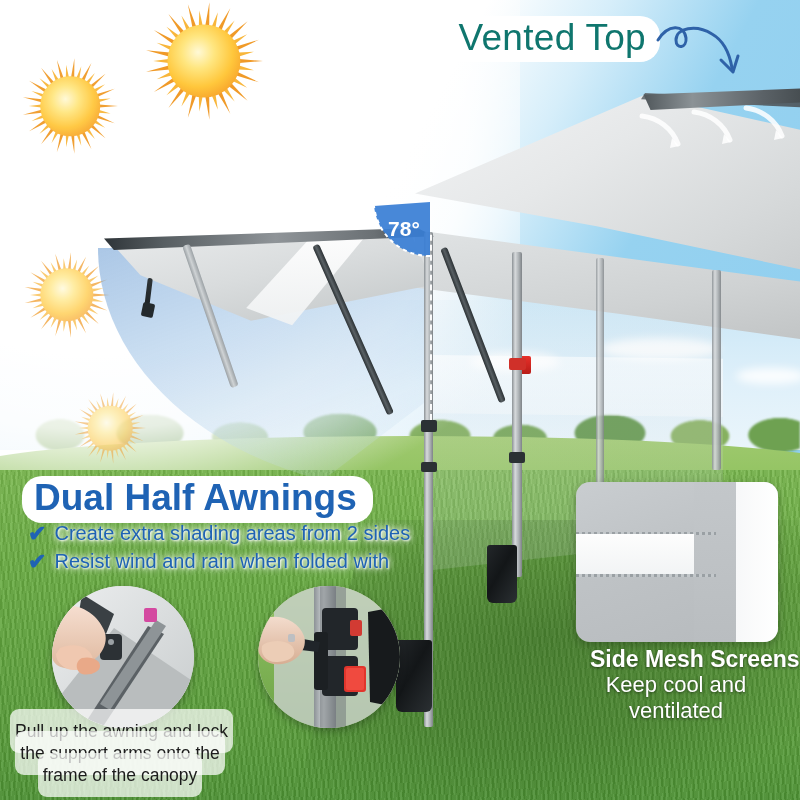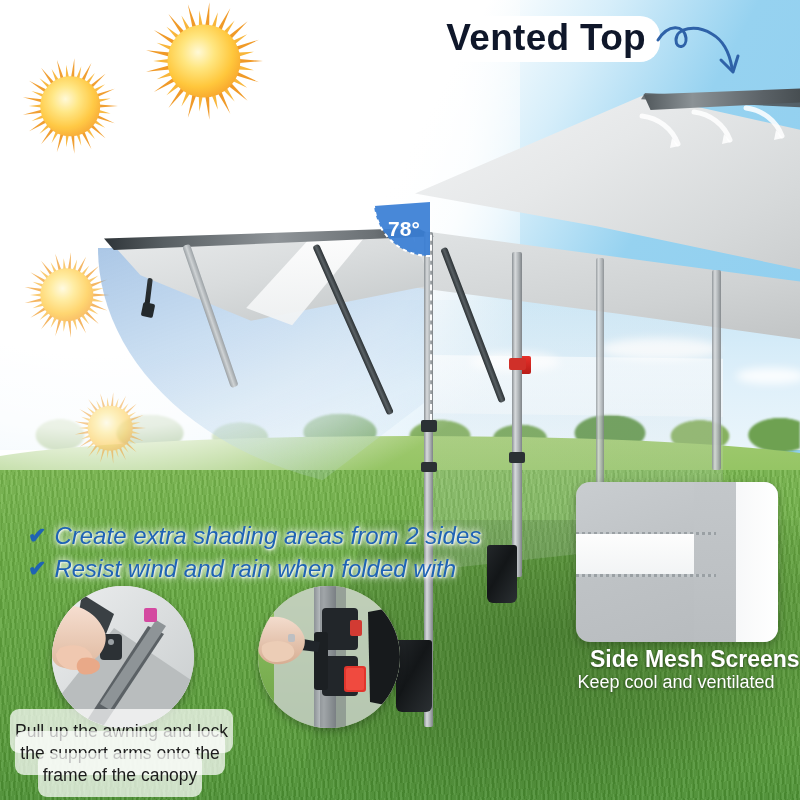--- a/index.html
+++ b/index.html
@@ -215,21 +215,21 @@
     
     display:inline-block;
     background:#ffffff;
     border-radius:16px;
     padding:1px 14px 3px 14px;
   }
   .t-vented{
     position:absolute;left:400px;top:16px;width:260px;text-align:right;
   }
   .t-vented .hl{
-    font-size:37px;font-weight:bold;color:#0f172a;letter-spacing:.3px;
+    font-size:37px;font-weight:normal;color:#0f766e;letter-spacing:.3px;
     border-radius:20px;
   }
   .t-promotes{
     position:absolute;left:250px;top:62px;width:420px;text-align:right;
   }
   .t-promotes .hl{
     font-size:29px;color:#2b7fd4;
   }
 
   .t-dual{
@@ -242,23 +242,22 @@
   .bullets{
     position:absolute;left:28px;top:522px;
   }
   .bullet{
     display:flex;align-items:center;gap:8px;margin-bottom:5px;
   }
   .bullet .check{
     color:#1f63b4;font-size:22px;font-weight:bold;line-height:1;
   }
   .bullet .btxt{
-    font-size:24px;color:#1f63b4;
+    font-size:20px;color:#1f63b4;
     text-shadow:0 0 6px rgba(255,255,255,.95),0 0 10px rgba(255,255,255,.9),1px 1px 2px rgba(255,255,255,.95);
-    font-style:italic;
   }
 
   .cap{
     position:absolute;text-align:center;
     font-size:17.5px;color:#1c1c1c;line-height:1.26;
   }
   .cap span{
     background:rgba(255,255,255,.72);
     border-radius:9px;padding:12px 5px;
     box-decoration-break:clone;-webkit-box-decoration-break:clone;
@@ -267,21 +266,21 @@
   .cap-2{ left:242px;top:720px;width:220px; }
 
   .mesh-title{
     position:absolute;left:556px;top:646px;width:240px;text-align:left;
     font-size:23px;font-weight:bold;color:#ffffff;
     text-shadow:0 1px 3px rgba(0,0,0,.55);
     padding-left:34px;
   }
   .mesh-sub{
     position:absolute;left:556px;top:672px;width:240px;text-align:center;
-    font-size:18px;color:#ffffff;
+    font-size:22px;color:#ffffff;
     text-shadow:0 1px 3px rgba(0,0,0,.55);
   }
 
   
   .inset-panel{
     position:absolute;left:576px;top:482px;width:202px;height:160px;
     border-radius:14px;overflow:hidden;
     background:linear-gradient(160deg,#c9cdd0 0%,#bfc3c6 40%,#b6babd 100%);
     box-shadow:0 3px 10px rgba(0,0,0,.25);
   }
@@ -547,20 +546,23 @@
 
   <div class="t-vented">
     <span class="hl">Vented Top</span>
   </div>
 
   <svg style="position:absolute;left:654px;top:22px;width:104px;height:62px;" viewBox="0 0 104 62">
     <path d="M4 18 C14 2 30 2 32 16 C33 26 22 28 22 18 C22 6 42 2 58 12 C72 20 76 34 78 46" stroke="#2f62a8" stroke-width="3" fill="none" stroke-linecap="round"></path>
     <path d="M67 38 L79 50 L84 34" stroke="#2f62a8" stroke-width="3" fill="none" stroke-linecap="round" stroke-linejoin="round"></path>
   </svg>
 
+  <div class="t-dual">
+    <span class="hl">Dual Half Awnings</span>
+  </div>
 
   <div class="bullets">
     <div class="bullet">
       <span class="check">✔</span>
       <span class="btxt">Create extra shading areas from 2 sides</span>
     </div>
     <div class="bullet">
       <span class="check">✔</span>
       <span class="btxt">Resist wind and rain when folded with</span>
     </div>

